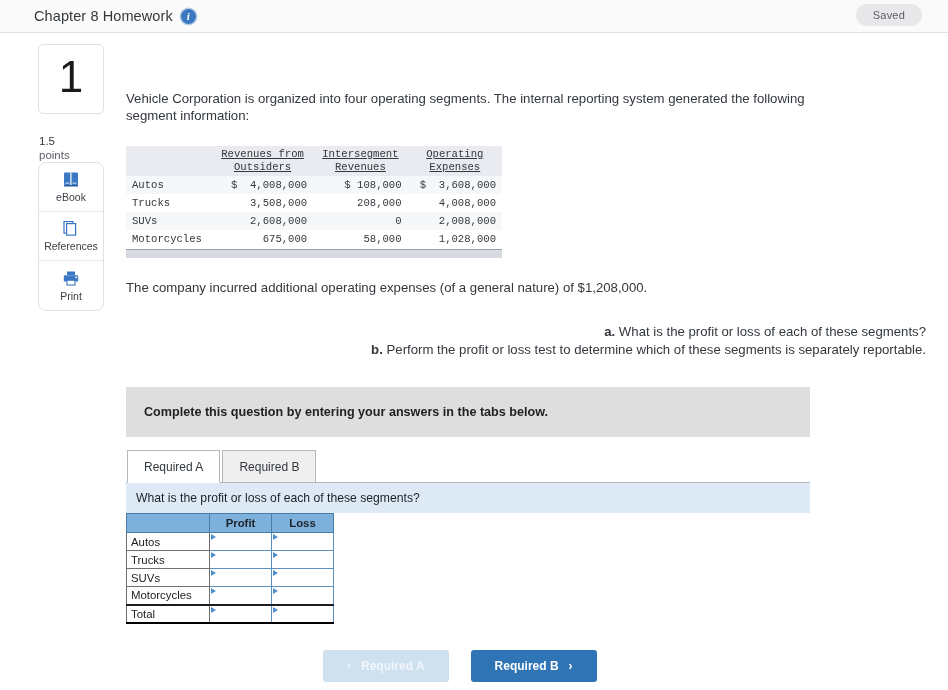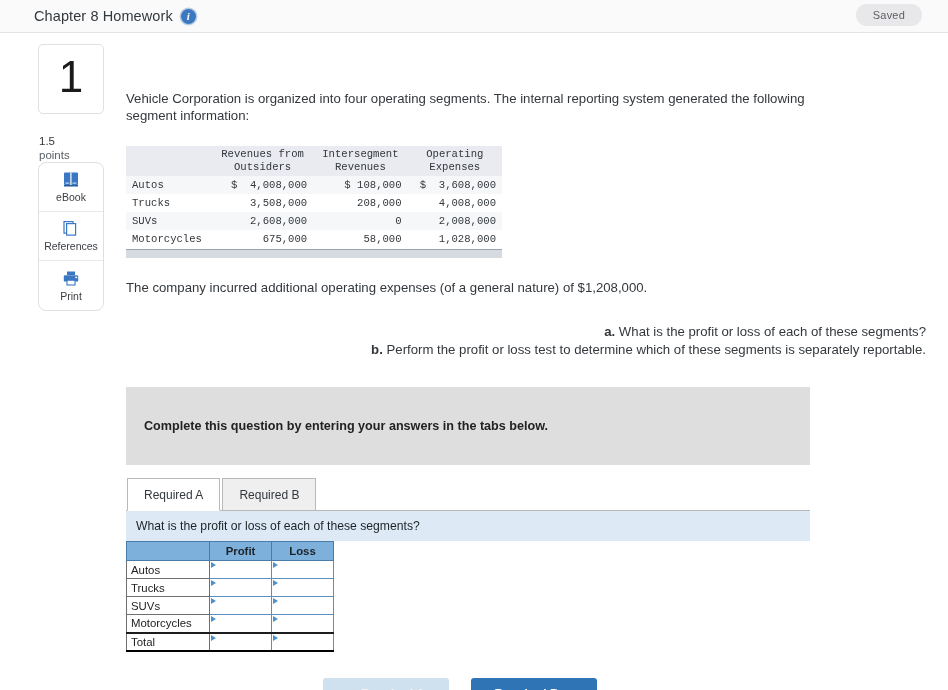--- a/index.html
+++ b/index.html
@@ -126,20 +126,21 @@
     font-size: 10.6px;
     color: #33383d;
   }
   table.data th {
     background: #e9ebf0;
     font-weight: normal;
     text-align: center;
     padding: 2px 6px;
     line-height: 13px;
     vertical-align: bottom;
+    text-decoration: underline;
   }
   table.data th.blank { width: 86px; }
   table.data td {
     padding: 2px 6px;
     line-height: 14px;
   }
   table.data tbody tr:nth-child(odd) { background: #f6f7f9; }
   table.data tbody tr:nth-child(even) { background: #ffffff; }
   td.lbl { text-align: left; }
   td.num { text-align: right; white-space: pre; }
@@ -156,21 +157,21 @@
     color: #33383d;
   }
   .reqs { margin-top: 28px; font-size: 13.2px; line-height: 18px; text-align: right; }
   .reqs b { font-weight: bold; }
 
   
   .banner {
     margin-top: 28px;
     width: 684px;
     background: #dedede;
-    padding: 32px 18px;
+    padding: 18px 18px;
     font-size: 12.6px;
     font-weight: bold;
     color: #222;
   }
 
   
   .tabs {
     display: flex;
     margin-top: 13px;
     width: 684px;

